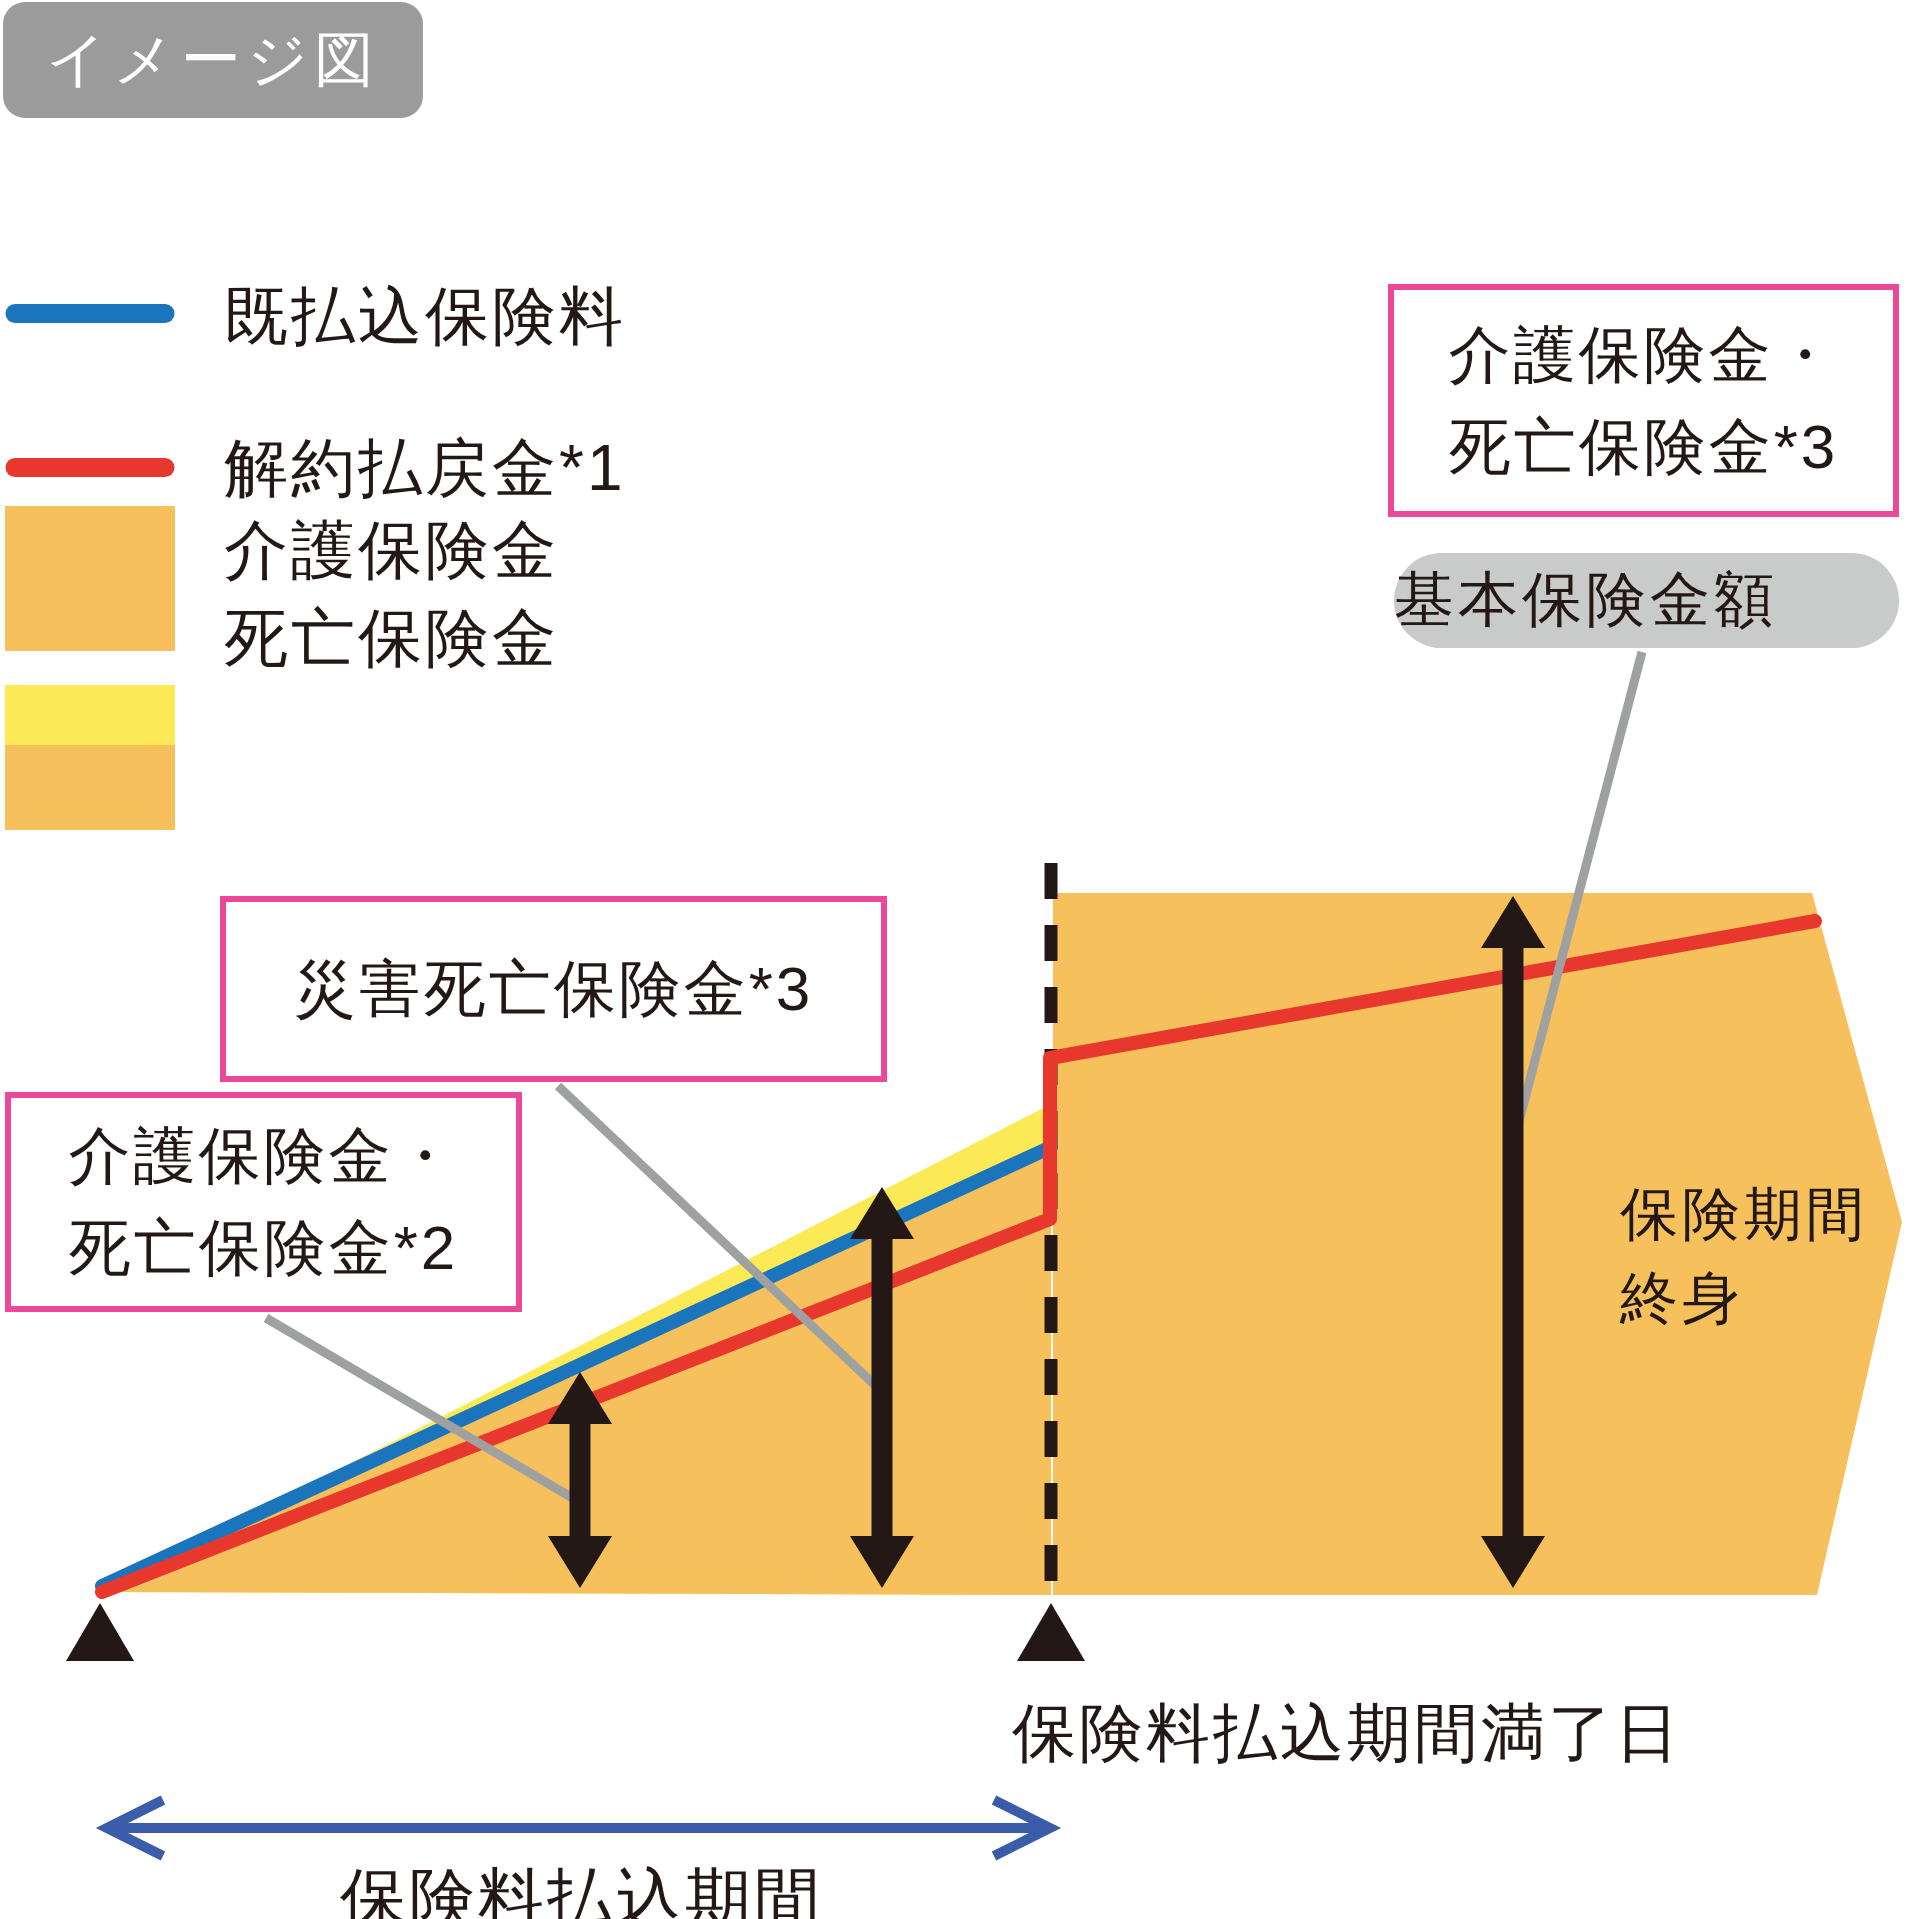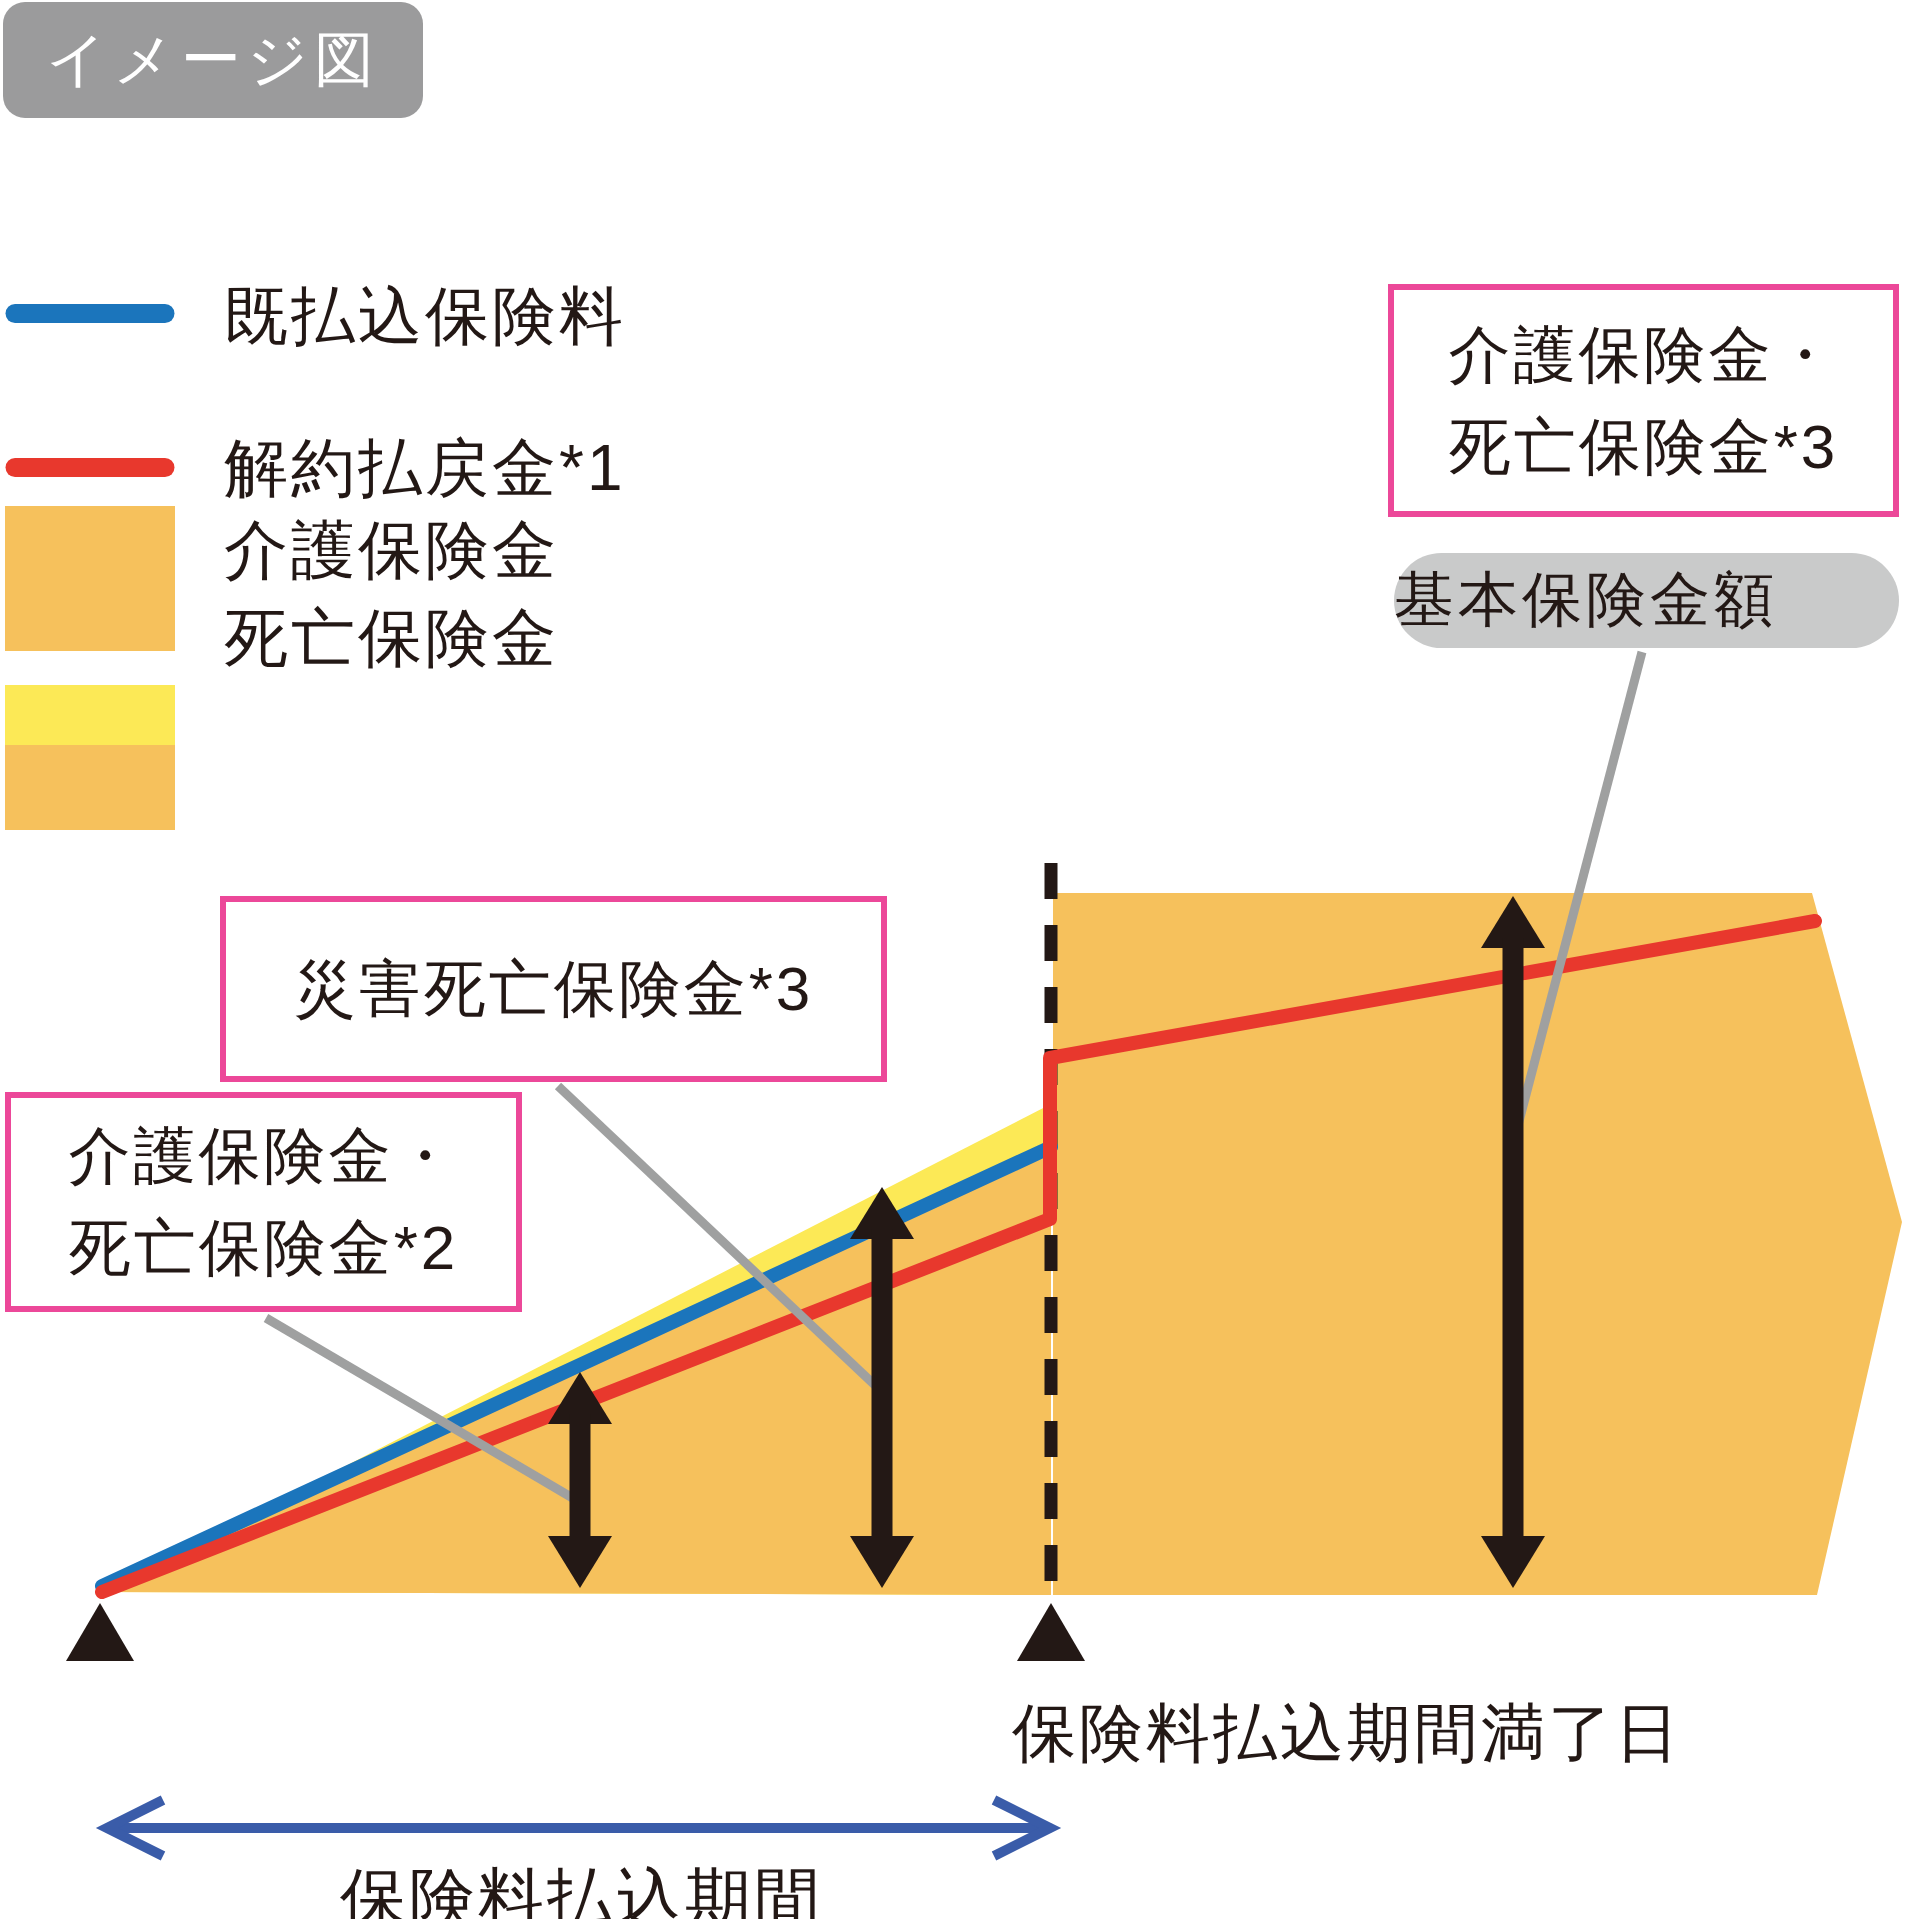--- a/index.html
+++ b/index.html
@@ -109,17 +109,21 @@
 
   <div class="abs callout" style="left:220px;top:896px;width:655px;height:174px;">
     <div>災害死亡保険金*3</div>
   </div>
 
   <div class="abs callout" style="left:5px;top:1092px;width:505px;height:208px;">
     <div>介護保険金・</div>
     <div>死亡保険金*2</div>
   </div>
 
+  <div class="abs inarea-label" style="left:1620px;top:1172px;">
+    <div>保険期間</div>
+    <div>終身</div>
+  </div>
 
   <div class="abs axis-label" style="left:1012px;top:1690px;">保険料払込期間満了日</div>
   <div class="abs axis-label" style="left:340px;top:1854px;font-size:66px;">保険料払込期間</div>
 
 </div>
 
 </body></html>

